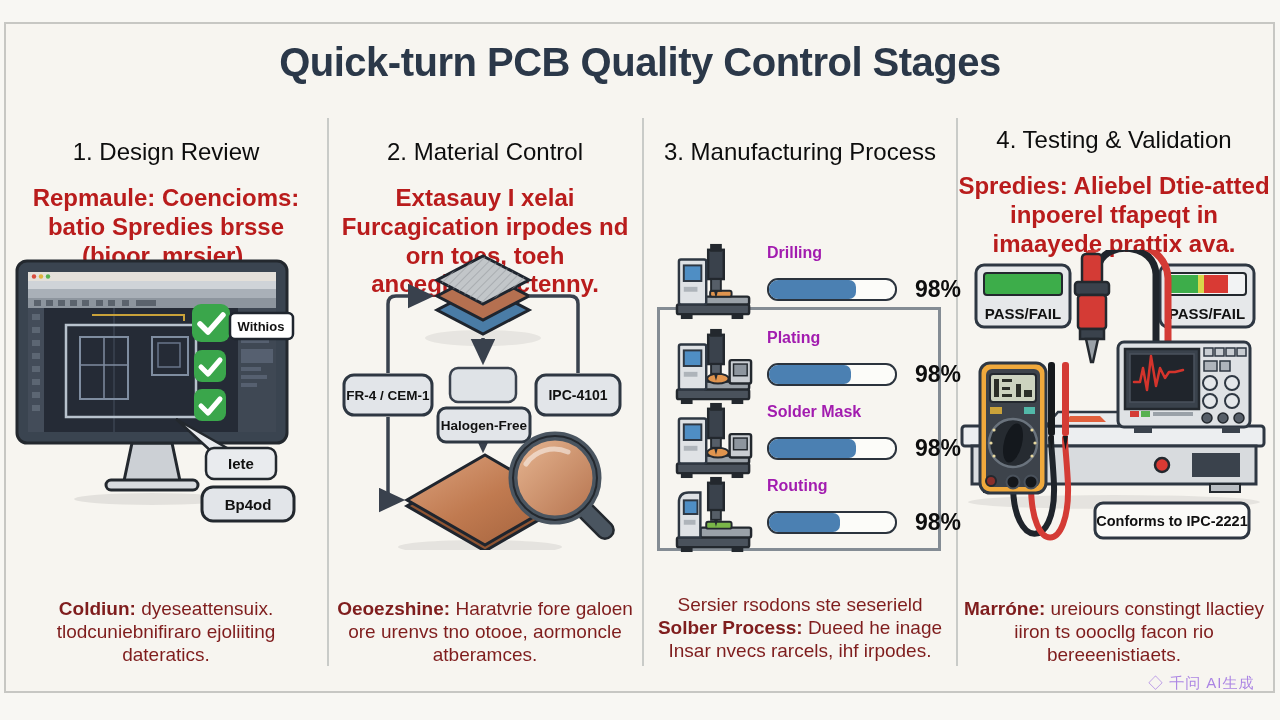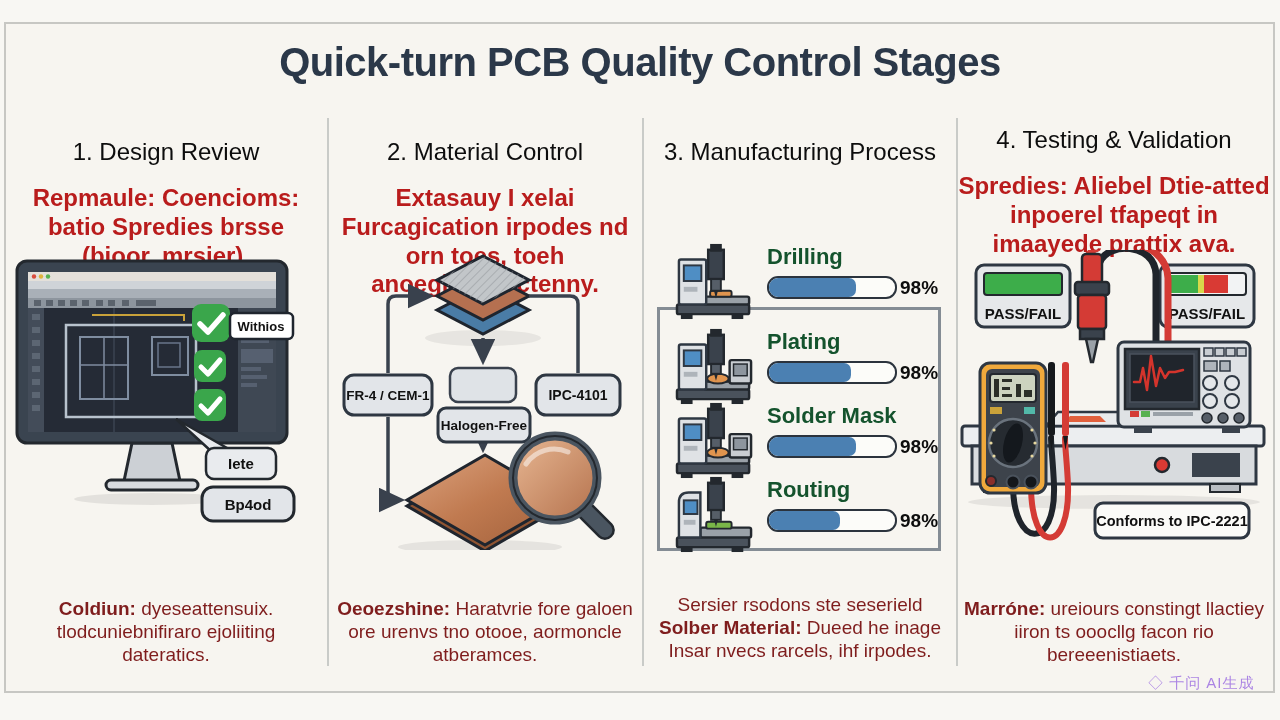--- a/index.html
+++ b/index.html
@@ -23,26 +23,26 @@
   .il1{left:4px;top:253px;width:300px;height:300px}
   .il2{left:330px;top:250px;width:300px;height:300px}
   .il3{left:645px;top:240px;width:308px;height:322px}
   .il4{left:958px;top:250px;width:314px;height:310px}
   svg text{font-family:"Liberation Sans",sans-serif;}
   
   .qcbox{position:absolute;left:12px;top:67px;width:278px;height:238px;border:3px solid #848c94;}
   .step-row{position:absolute;left:20px;width:276px;height:80px;}
   .r1{top:2px}.r2{top:87px}.r3{top:161px}.r4{top:235px}
   .machine{position:absolute;left:6px;top:0;width:88px;height:78px;}
-  .step-label{position:absolute;left:102px;top:2px;font-size:22px;font-weight:800;color:#14532d;text-align:center;}
+  .step-label{position:absolute;left:102px;top:2px;font-size:16px;font-weight:800;color:#a21caf;text-align:center;}
   .bar-line{position:absolute;left:102px;top:34px;display:flex;align-items:center;}
   .bar{width:126px;height:19px;border:2.5px solid #2b333d;border-radius:11px;background:#fcfcf9;overflow:hidden;}
   .bar-fill{height:100%;background:#4b80b2;border-radius:0 7px 7px 0;}
   .w1{width:69%}.w2{width:65%}.w3{width:69%}.w4{width:56%}
-  .pct{margin-left:3px;font-size:19px;font-weight:800;color:#0d0d0d;}
+  .pct{margin-left:18px;font-size:23px;font-weight:800;color:#0d0d0d;}
   .watermark{position:absolute;left:1148px;top:674px;font-size:15px;color:#6d28d9;opacity:.55;letter-spacing:1px;}
 </style>
 </head>
 <body>
 
 <div class="canvas">
   <div class="frame"></div>
   <h1 class="title">Quick-turn PCB Quality Control Stages</h1>
   <div class="divider dv1"></div>
   <div class="divider dv2"></div>
@@ -306,21 +306,21 @@
         </svg>
       <div class="step-label">Routing</div>
       <div class="bar-line">
           <div class="bar">
             <div class="bar-fill w4"></div>
           </div>
           <div class="pct">98%</div>
         </div>
     </div>
   </div>
-  <p class="footer f-c3"><span>Sersier rsodons ste seserield </span><b>Solber Material:</b><span> Dueed he inage Insar nvecs rarcels, ihf irpodes.</span></p>
+  <p class="footer f-c3"><span>Sersier rsodons ste seserield </span><b>Solber Process:</b><span> Dueed he inage Insar nvecs rarcels, ihf irpodes.</span></p>
 
   <section class="col c4" style="top:114px">
     <h2>4. Testing &amp; Validation</h2>
     <p class="intro"><b>Spredies:</b><span> Aliebel Dtie-atted inpoerel tfapeqt in imaayede prattix ava.</span></p>
   </section>
 
   <div class="illus il4">
     <svg viewBox="0 0 314 310" width="314" height="310">
       <g>
         <rect x="18" y="15" width="94" height="62" rx="8" fill="#e6e8ea" stroke="#2e3742" stroke-width="3"></rect>

